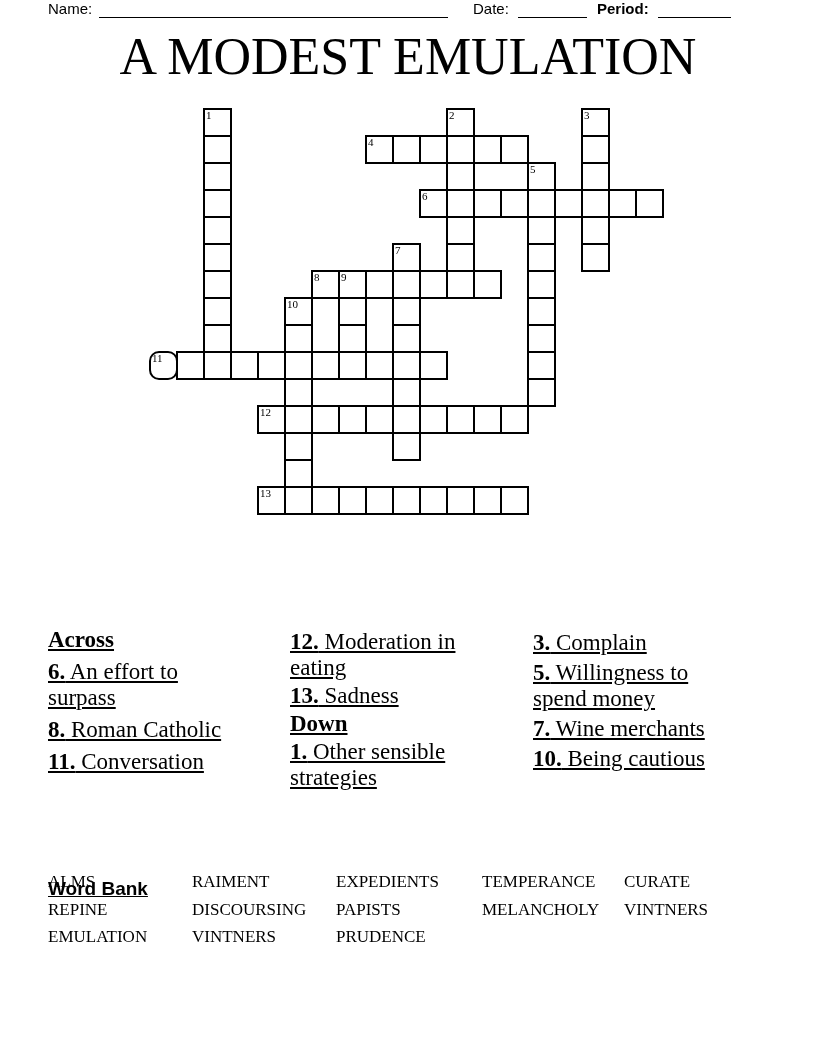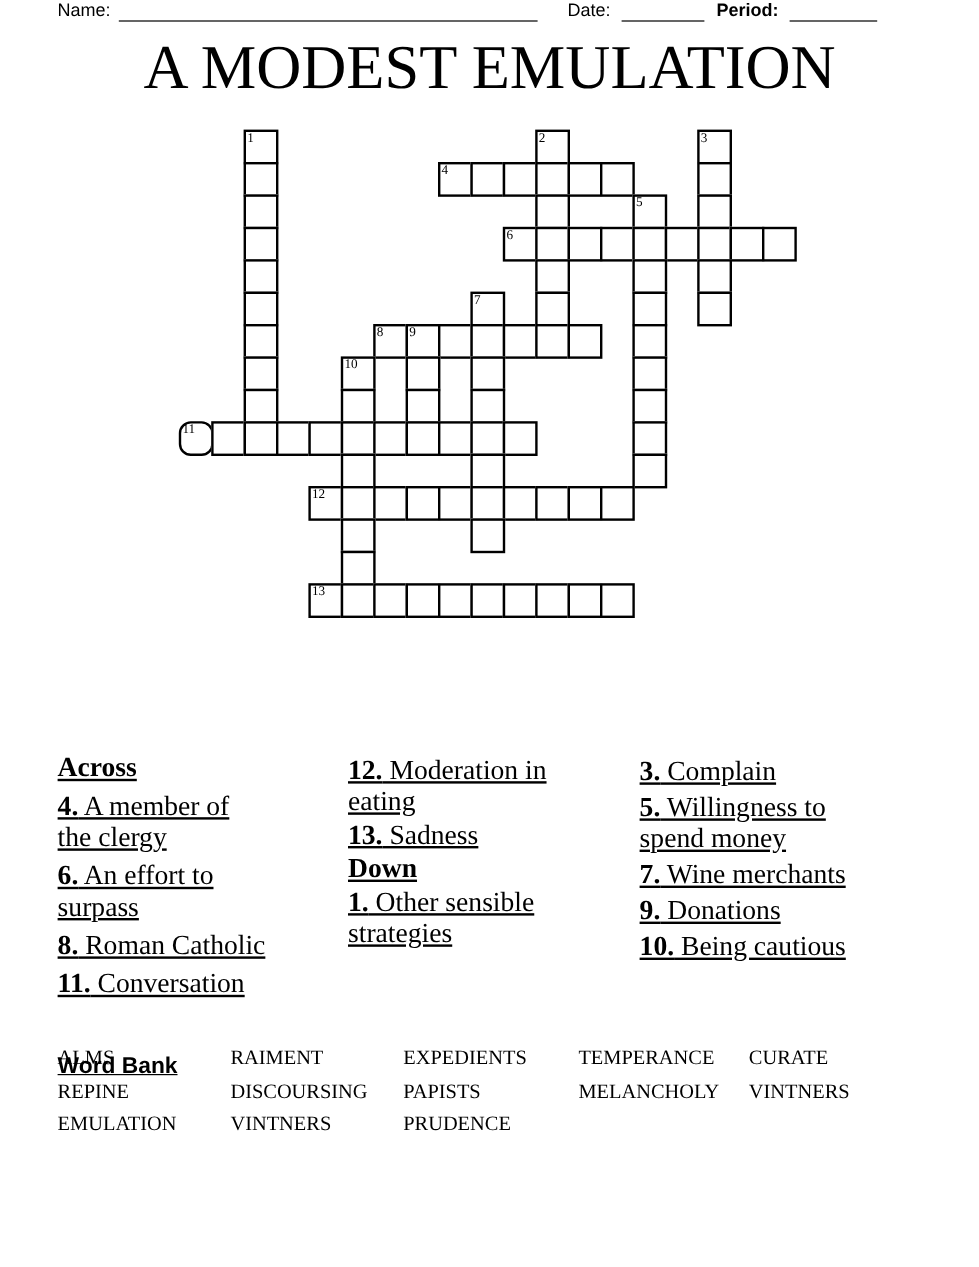--- a/index.html
+++ b/index.html
@@ -174,36 +174,34 @@
       <div class="cell" style="left: 243px; top: 378px;"></div>
       <div class="cell" style="left: 270px; top: 378px;"></div>
       <div class="cell" style="left: 297px; top: 378px;"></div>
       <div class="cell" style="left: 324px; top: 378px;"></div>
       <div class="cell" style="left: 351px; top: 378px;"></div>
     </div>
 
   <div>
     <div class="clue-col" id="clue-col-0">
         <p class="clue-heading">Across</p>
-        <p class="clue"><b>4.</b> A member of<br>the clergy</p>
         <p class="clue"><b>6.</b> An effort to<br>surpass</p>
         <p class="clue"><b>8.</b> Roman Catholic</p>
         <p class="clue"><b>11.</b> Conversation</p>
       </div>
     <div class="clue-col" id="clue-col-1">
         <p class="clue"><b>12.</b> Moderation in<br>eating</p>
         <p class="clue"><b>13.</b> Sadness</p>
         <p class="clue-heading">Down</p>
         <p class="clue"><b>1.</b> Other sensible<br>strategies</p>
       </div>
     <div class="clue-col" id="clue-col-2">
         <p class="clue"><b>3.</b> Complain</p>
         <p class="clue"><b>5.</b> Willingness to<br>spend money</p>
         <p class="clue"><b>7.</b> Wine merchants</p>
-        <p class="clue"><b>9.</b> Donations</p>
         <p class="clue"><b>10.</b> Being cautious</p>
       </div>
   </div>
 
   <div class="wb-heading">Word Bank</div>
   <div id="wordbank">
       <div class="wb-row" style="top: 872px;">
         <span class="wb-word" style="width: 144px;">ALMS</span>
         <span class="wb-word" style="width: 144px;">RAIMENT</span>
         <span class="wb-word" style="width: 146px;">EXPEDIENTS</span>

